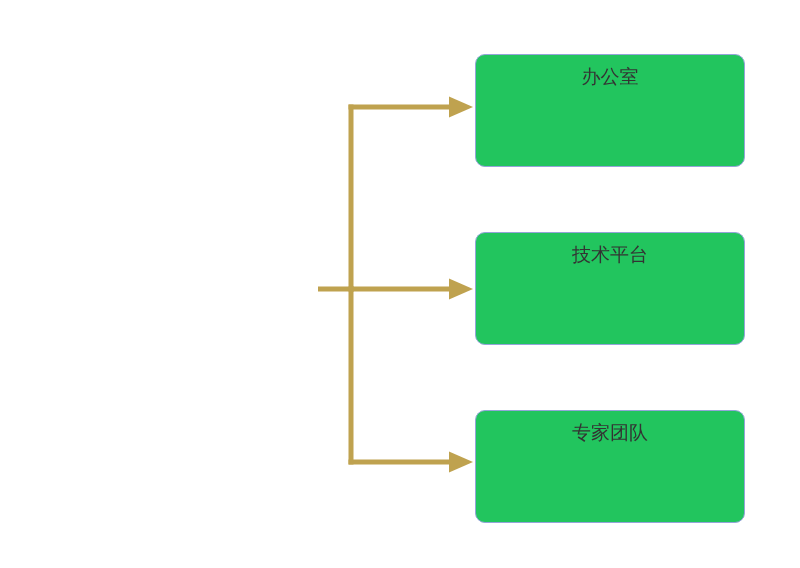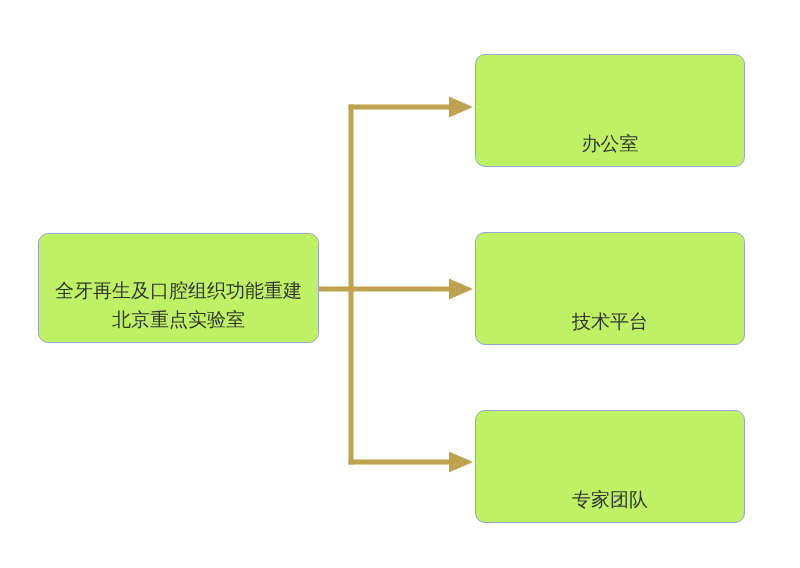--- a/index.html
+++ b/index.html
@@ -20,25 +20,25 @@
   svg.arrows {
     position: absolute;
     left: 0;
     top: 0;
     width: 800px;
     height: 568px;
     pointer-events: none;
   }
   .box {
     position: absolute;
-    background: #bef264;
+    background: #22c55e;
     border: 1.6px solid #94a4d9;
     border-radius: 10px;
     display: flex;
-    align-items: flex-end;
+    align-items: flex-start;
     justify-content: center;
     text-align: center;
     color: #333333;
     font-size: 19px;
     line-height: 1.5;
     box-sizing: border-box;
   }
   .root-box {
     left: 38px;
     top: 233px;
@@ -72,23 +72,20 @@
       <polygon points="449,96.5 473,107 449,117.5" fill="#bfa24f"></polygon>
 
       <line x1="348.5" y1="289" x2="450" y2="289" stroke-width="5" stroke="#bfa24f"></line>
       <polygon points="449,278.5 473,289 449,299.5" fill="#bfa24f"></polygon>
 
       <line x1="348.5" y1="462" x2="450" y2="462" stroke-width="5" stroke="#bfa24f"></line>
       <polygon points="449,451.5 473,462 449,472.5" fill="#bfa24f"></polygon>
     </g>
   </svg>
 
-  <div class="box root-box" style="border-color: rgb(148, 164, 217);">
-    <span style="color: rgb(51, 51, 51);">全牙再生及口腔组织功能重建北京重点实验室</span>
-  </div>
 
   <div class="box child-box" id="child-0" style="border-color: rgb(148, 164, 217);">
     <span style="color: rgb(51, 51, 51);">办公室</span>
   </div>
 
   <div class="box child-box" id="child-2" style="border-color: rgb(148, 164, 217);">
     <span style="color: rgb(51, 51, 51);">专家团队</span>
   </div>
 
   <div class="box child-box" id="child-1" style="border-color: rgb(148, 164, 217);">

